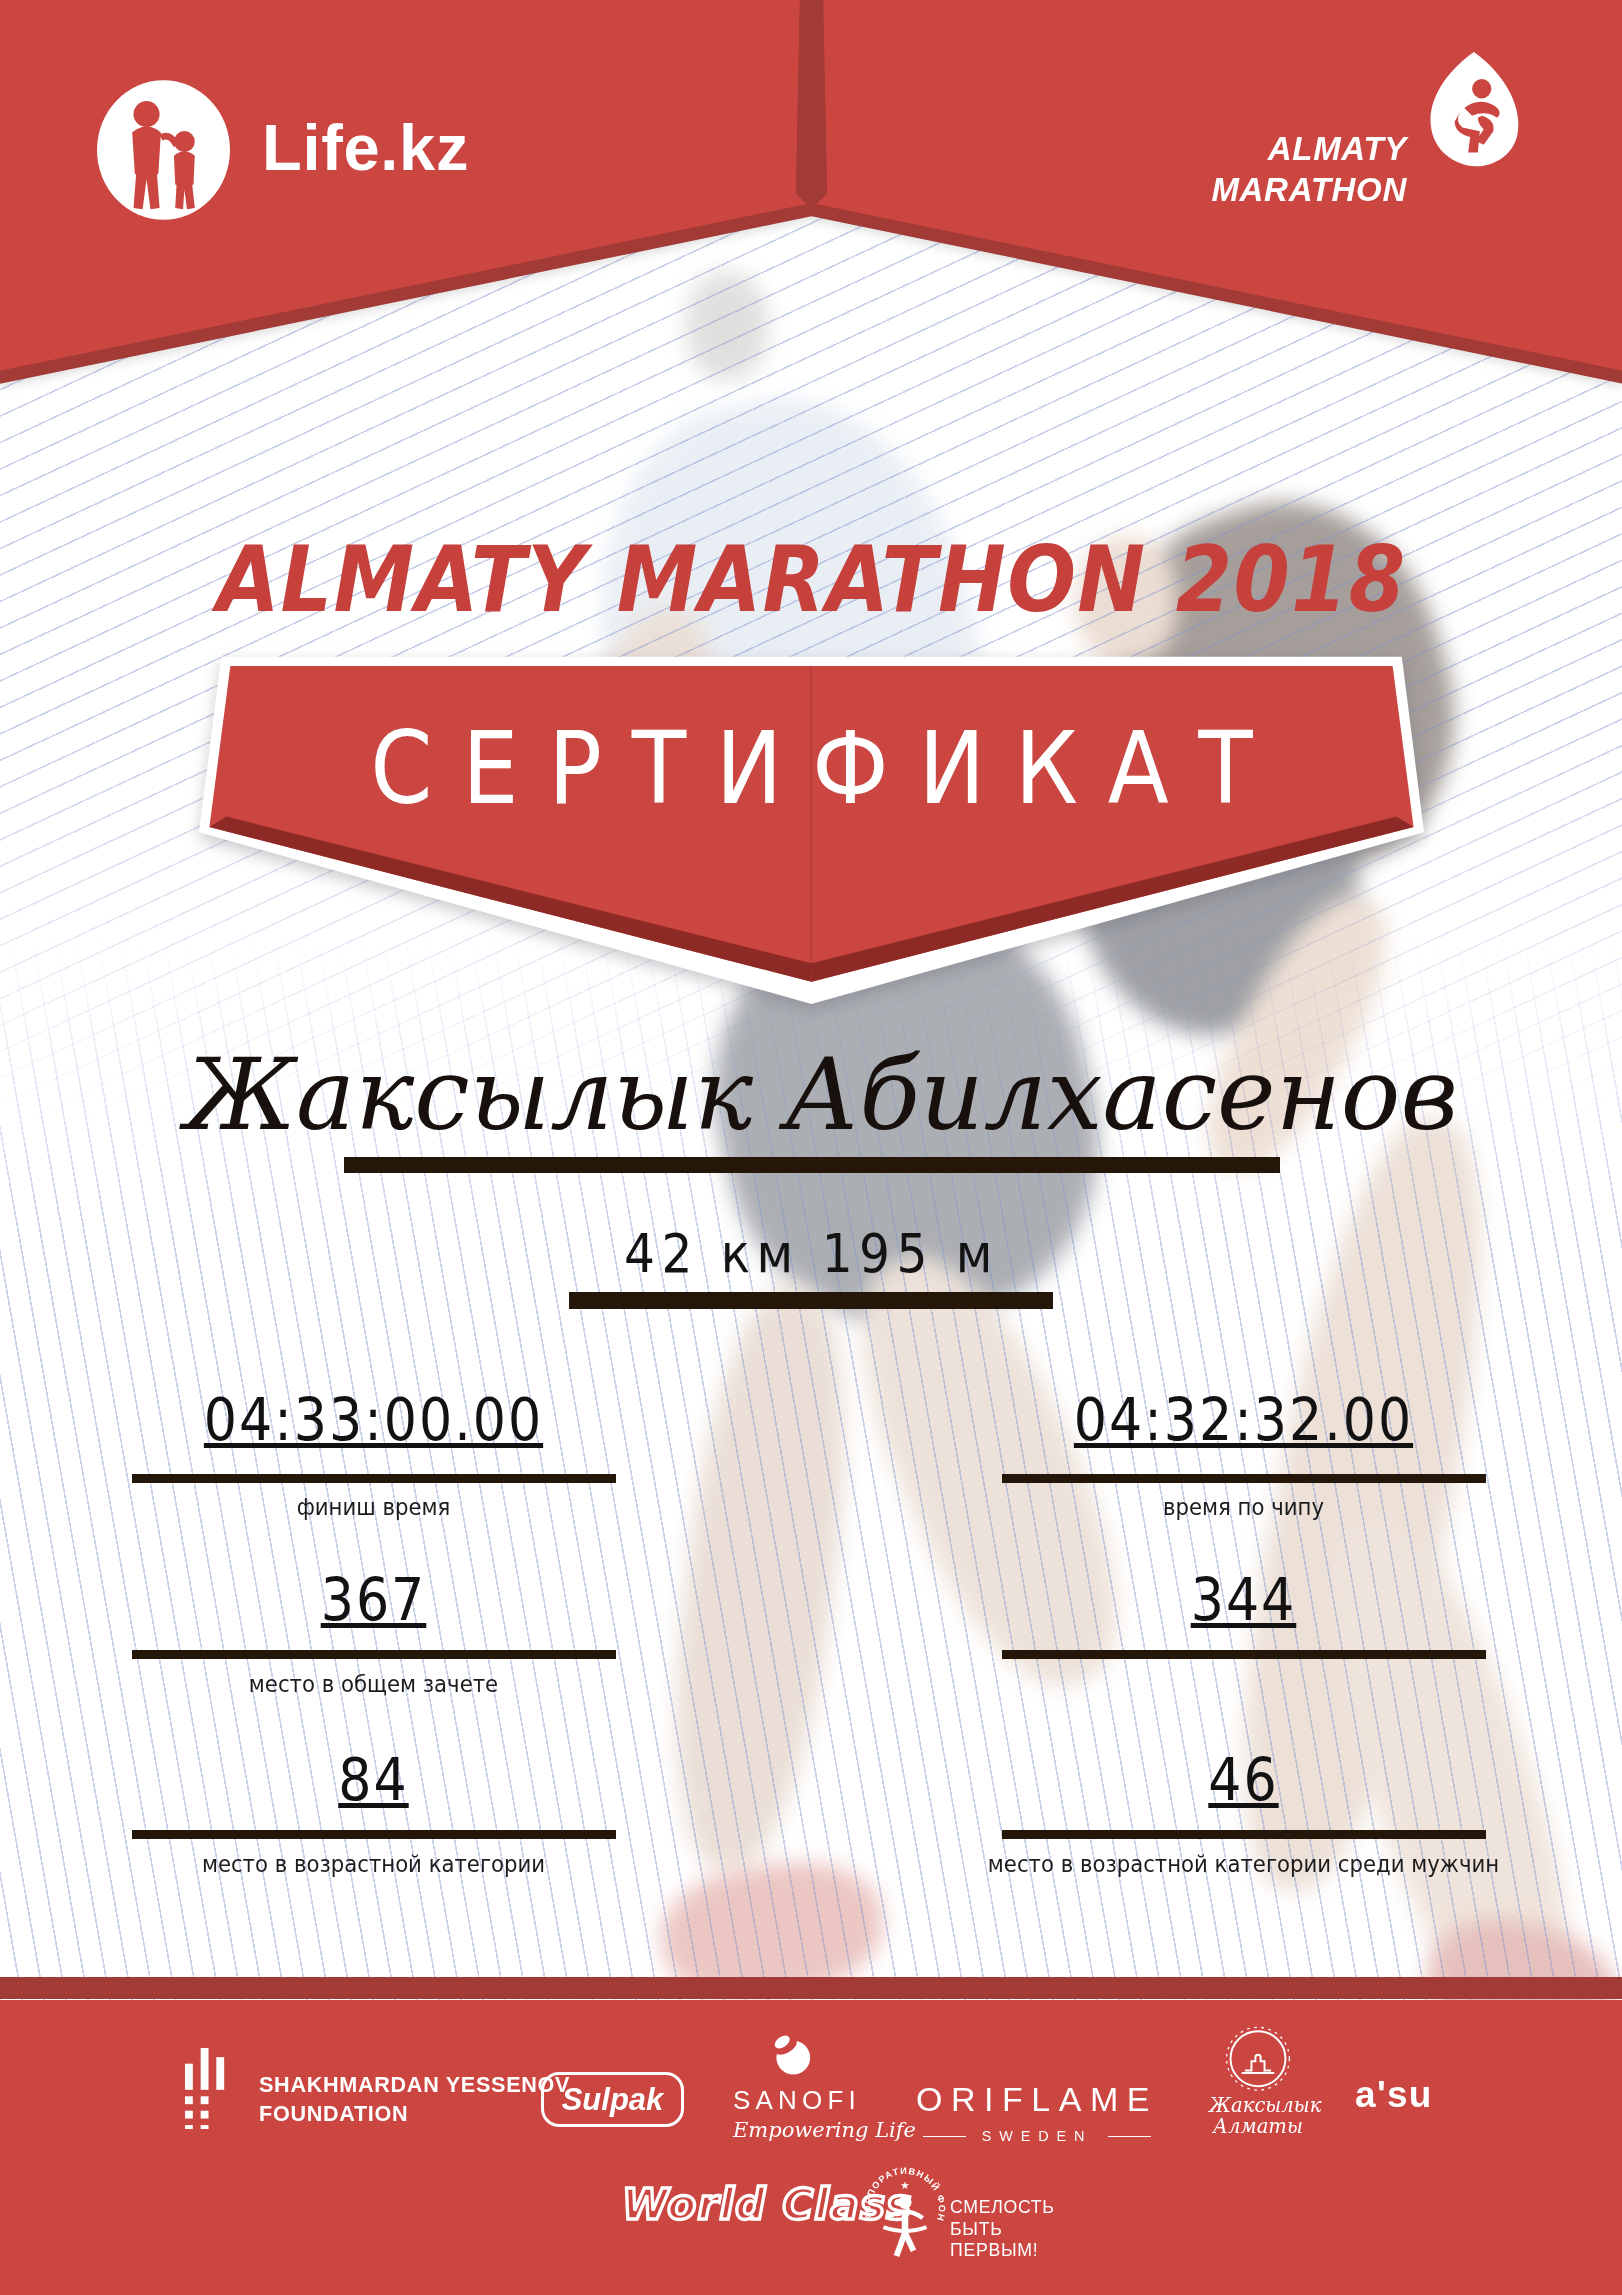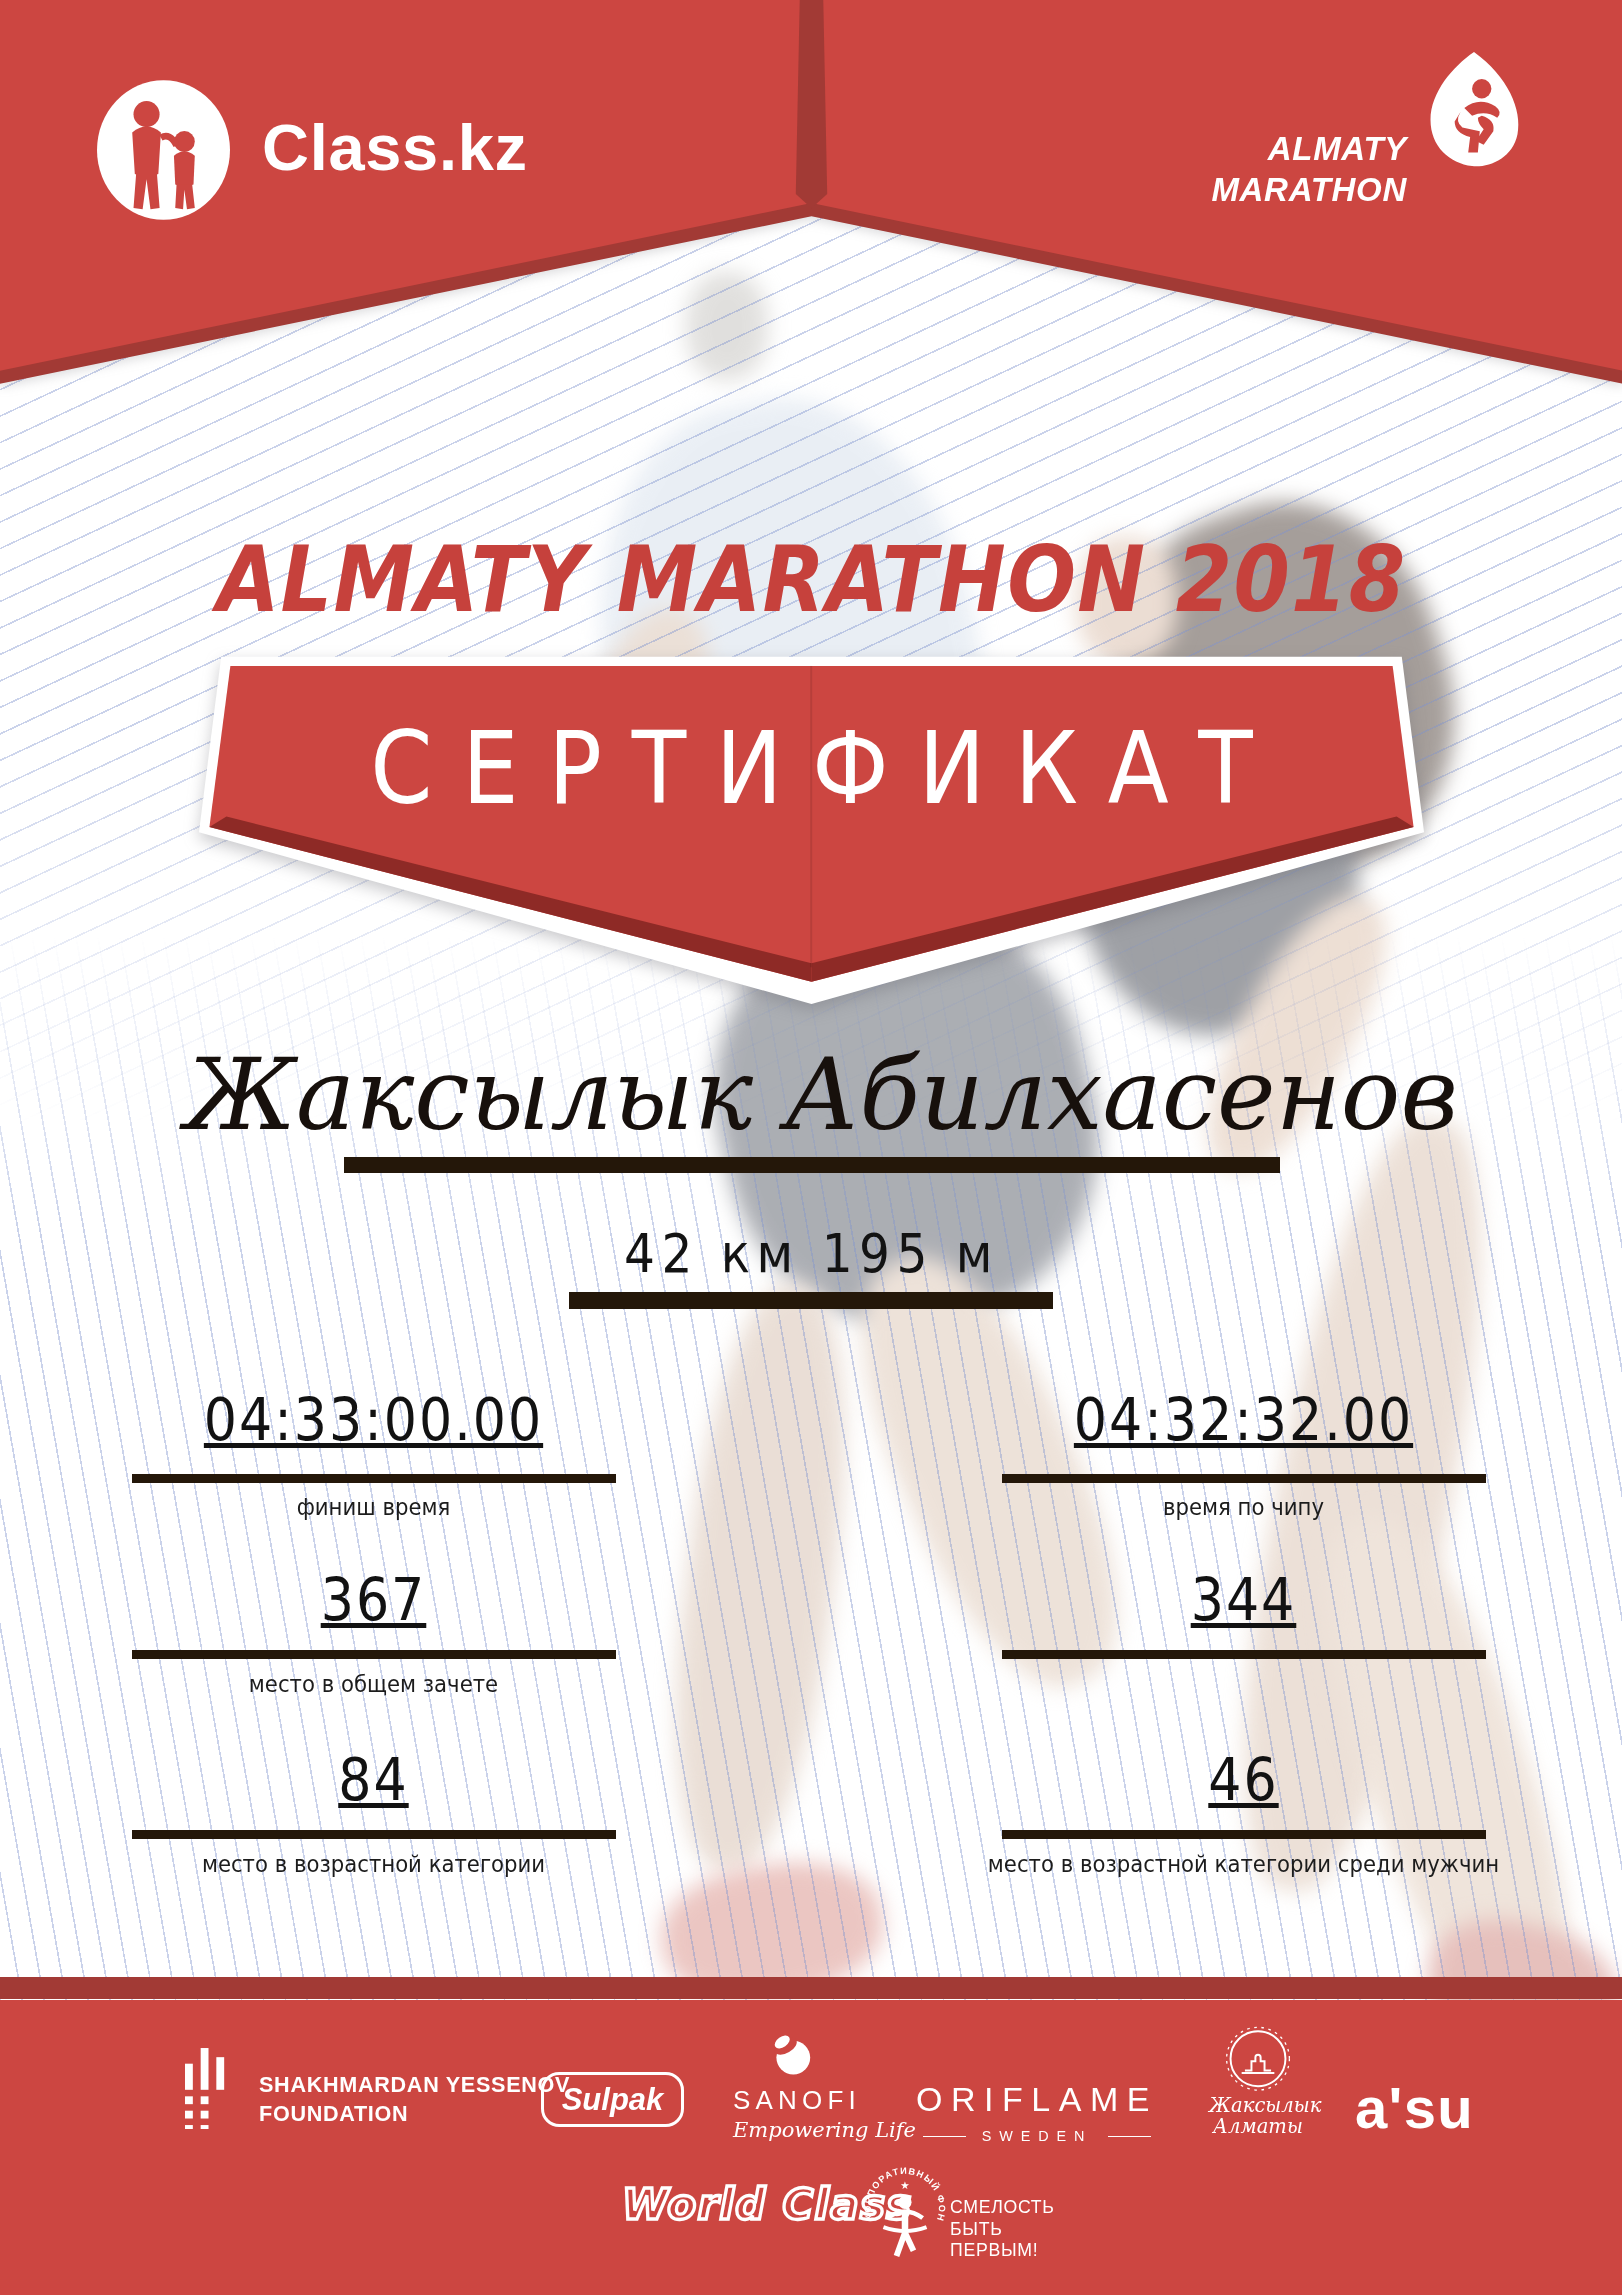--- a/index.html
+++ b/index.html
@@ -82,21 +82,21 @@
   .sanofi-wrap { left:733px; top:2029px; width:118px; text-align:center; }
   .sanofi-name { font-size:26px; letter-spacing:5.2px; margin-top:3.9px; }
   .sanofi-tagline { font-family:"DejaVu Serif", serif; font-style:italic; font-size:21px; margin-top:2.6px; white-space:nowrap; }
   .oriflame-wrap { left:916px; top:2080px; width:242px; text-align:center; }
   .oriflame-name { font-size:34px; letter-spacing:8.5px; font-weight:normal; }
   .oriflame-sub { margin-top:9.2px; display:flex; align-items:center; justify-content:center; gap:16px; }
   .oriflame-sub .dash { width:43px; height:1.3px; background:#ffffff; }
   .oriflame-sub .sw { font-size:14.4px; letter-spacing:7.9px; }
   .sport-wrap { left:1209px; top:2026px; width:98px; text-align:center; }
   .sport-script { font-family:"DejaVu Serif", serif; font-style:italic; font-size:19.6px; line-height:21px; margin-top:1.3px; }
-  .asu-logo { left:1355px; top:2074px; font-weight:bold; font-size:58px; letter-spacing:1.3px; }
+  .asu-logo { left:1355px; top:2074px; font-weight:bold; font-size:37px; letter-spacing:1.3px; }
   .worldclass-logo { left:622px; top:2180px; font-family:"DejaVu Sans", sans-serif; font-weight:bold; font-style:italic;
      font-size:42px; letter-spacing:1.3px; color:transparent; -webkit-text-stroke:3.3px #ffffff; }
   .fund-wrap { left:856px; top:2159px; width:98px; height:105px; }
   .fund-text { left:950px; top:2197px; font-stretch:condensed; font-size:17.7px; line-height:21.6px; letter-spacing:0.7px; }
 </style>
 </head>
 <body>
 
 <div id="page">
 
@@ -129,21 +129,21 @@
   <svg class="kaspi-logo" viewBox="0 0 102 107">
     <ellipse cx="51" cy="53.5" rx="51" ry="53.5" fill="#ffffff"></ellipse>
     <circle cx="38" cy="26" r="10" fill="#cc4641"></circle>
     <path d="M27,40 Q38,31 49,40 L47,72 Q38,76 29,72 Z" fill="#cc4641"></path>
     <path d="M30,72 L28,98 L35,99 L38,76 L41,99 L48,98 L46,72 Z" fill="#cc4641"></path>
     <circle cx="67" cy="47" r="8" fill="#cc4641"></circle>
     <path d="M59,58 Q67,51 75,58 L74,80 Q67,83 60,80 Z" fill="#cc4641"></path>
     <path d="M61,80 L60,98 L66,99 L67,84 L69,99 L75,98 L73,80 Z" fill="#cc4641"></path>
     <path d="M49,44 Q56,40 61,50" stroke="#cc4641" stroke-width="5" fill="none"></path>
   </svg>
-  <div class="kaspi-text">Class.kz</div>
+  <div class="kaspi-text">Life.kz</div>
 
   <div class="almaty-logo-text">
     <div>ALMATY</div>
     <div>MARATHON</div>
   </div>
   <svg class="almaty-teardrop" viewBox="0 0 100 120">
     <path d="M50,0 C85,25 100,60 95,85 C90,110 65,120 48,118 C25,115 5,98 5,70 C5,42 28,15 50,0 Z" fill="#ffffff"></path>
     <circle cx="58" cy="38" r="10" fill="#cc4641"></circle>
     <path d="M40,58 Q55,46 72,56 Q80,62 74,68 Q62,60 48,66 Z" fill="#cc4641"></path>
     <path d="M36,62 Q30,72 38,78 L56,82 L54,104 L44,104 L46,88 Q30,84 30,72 Z" fill="#cc4641"></path>

